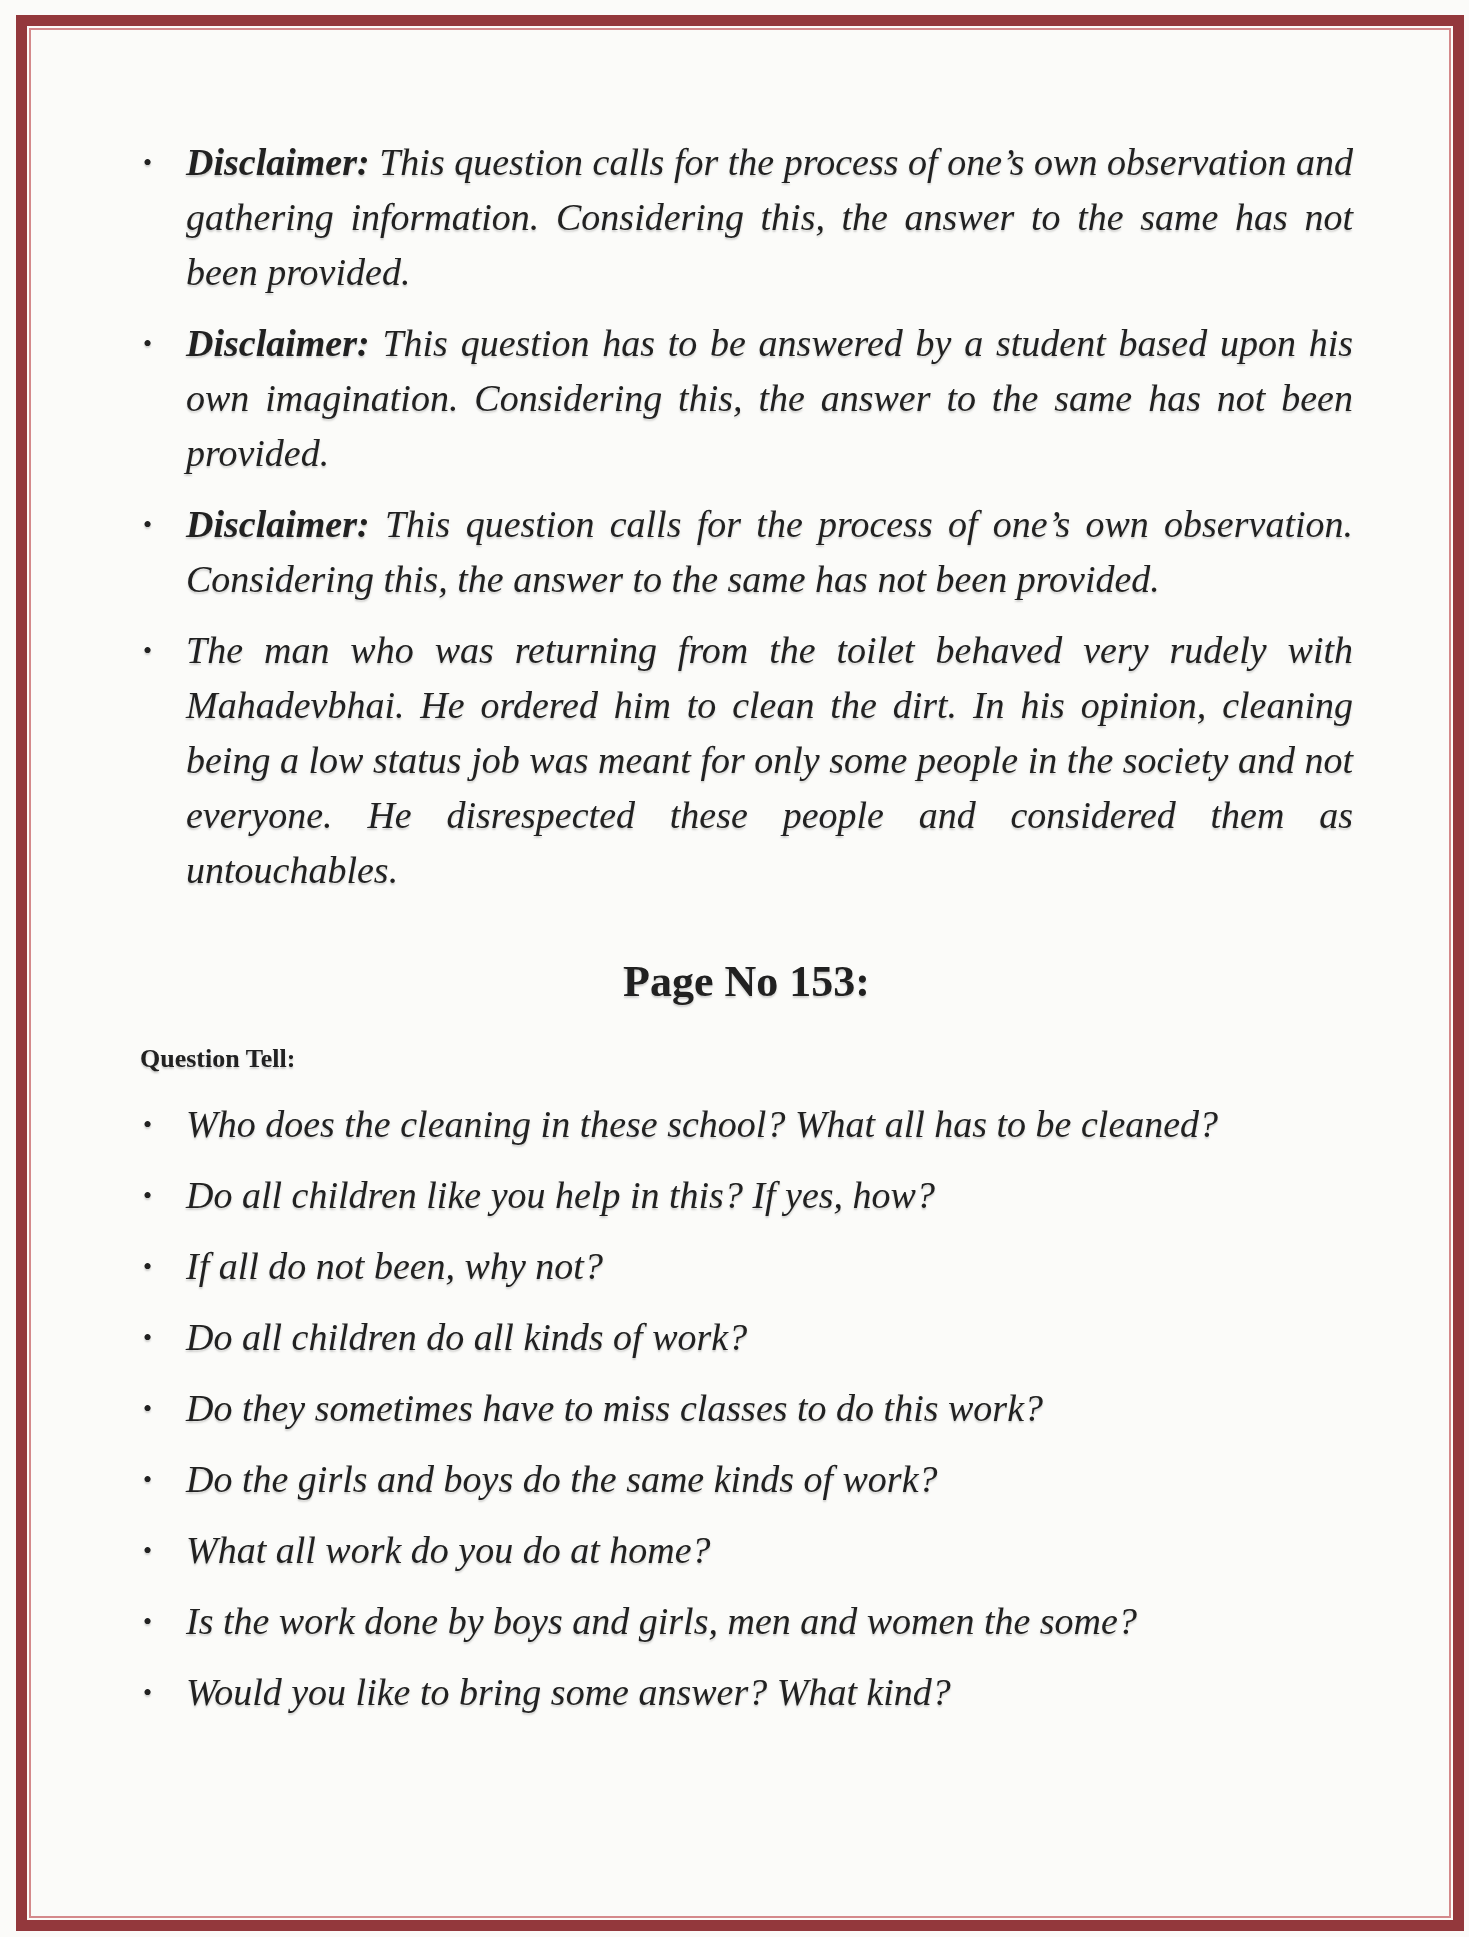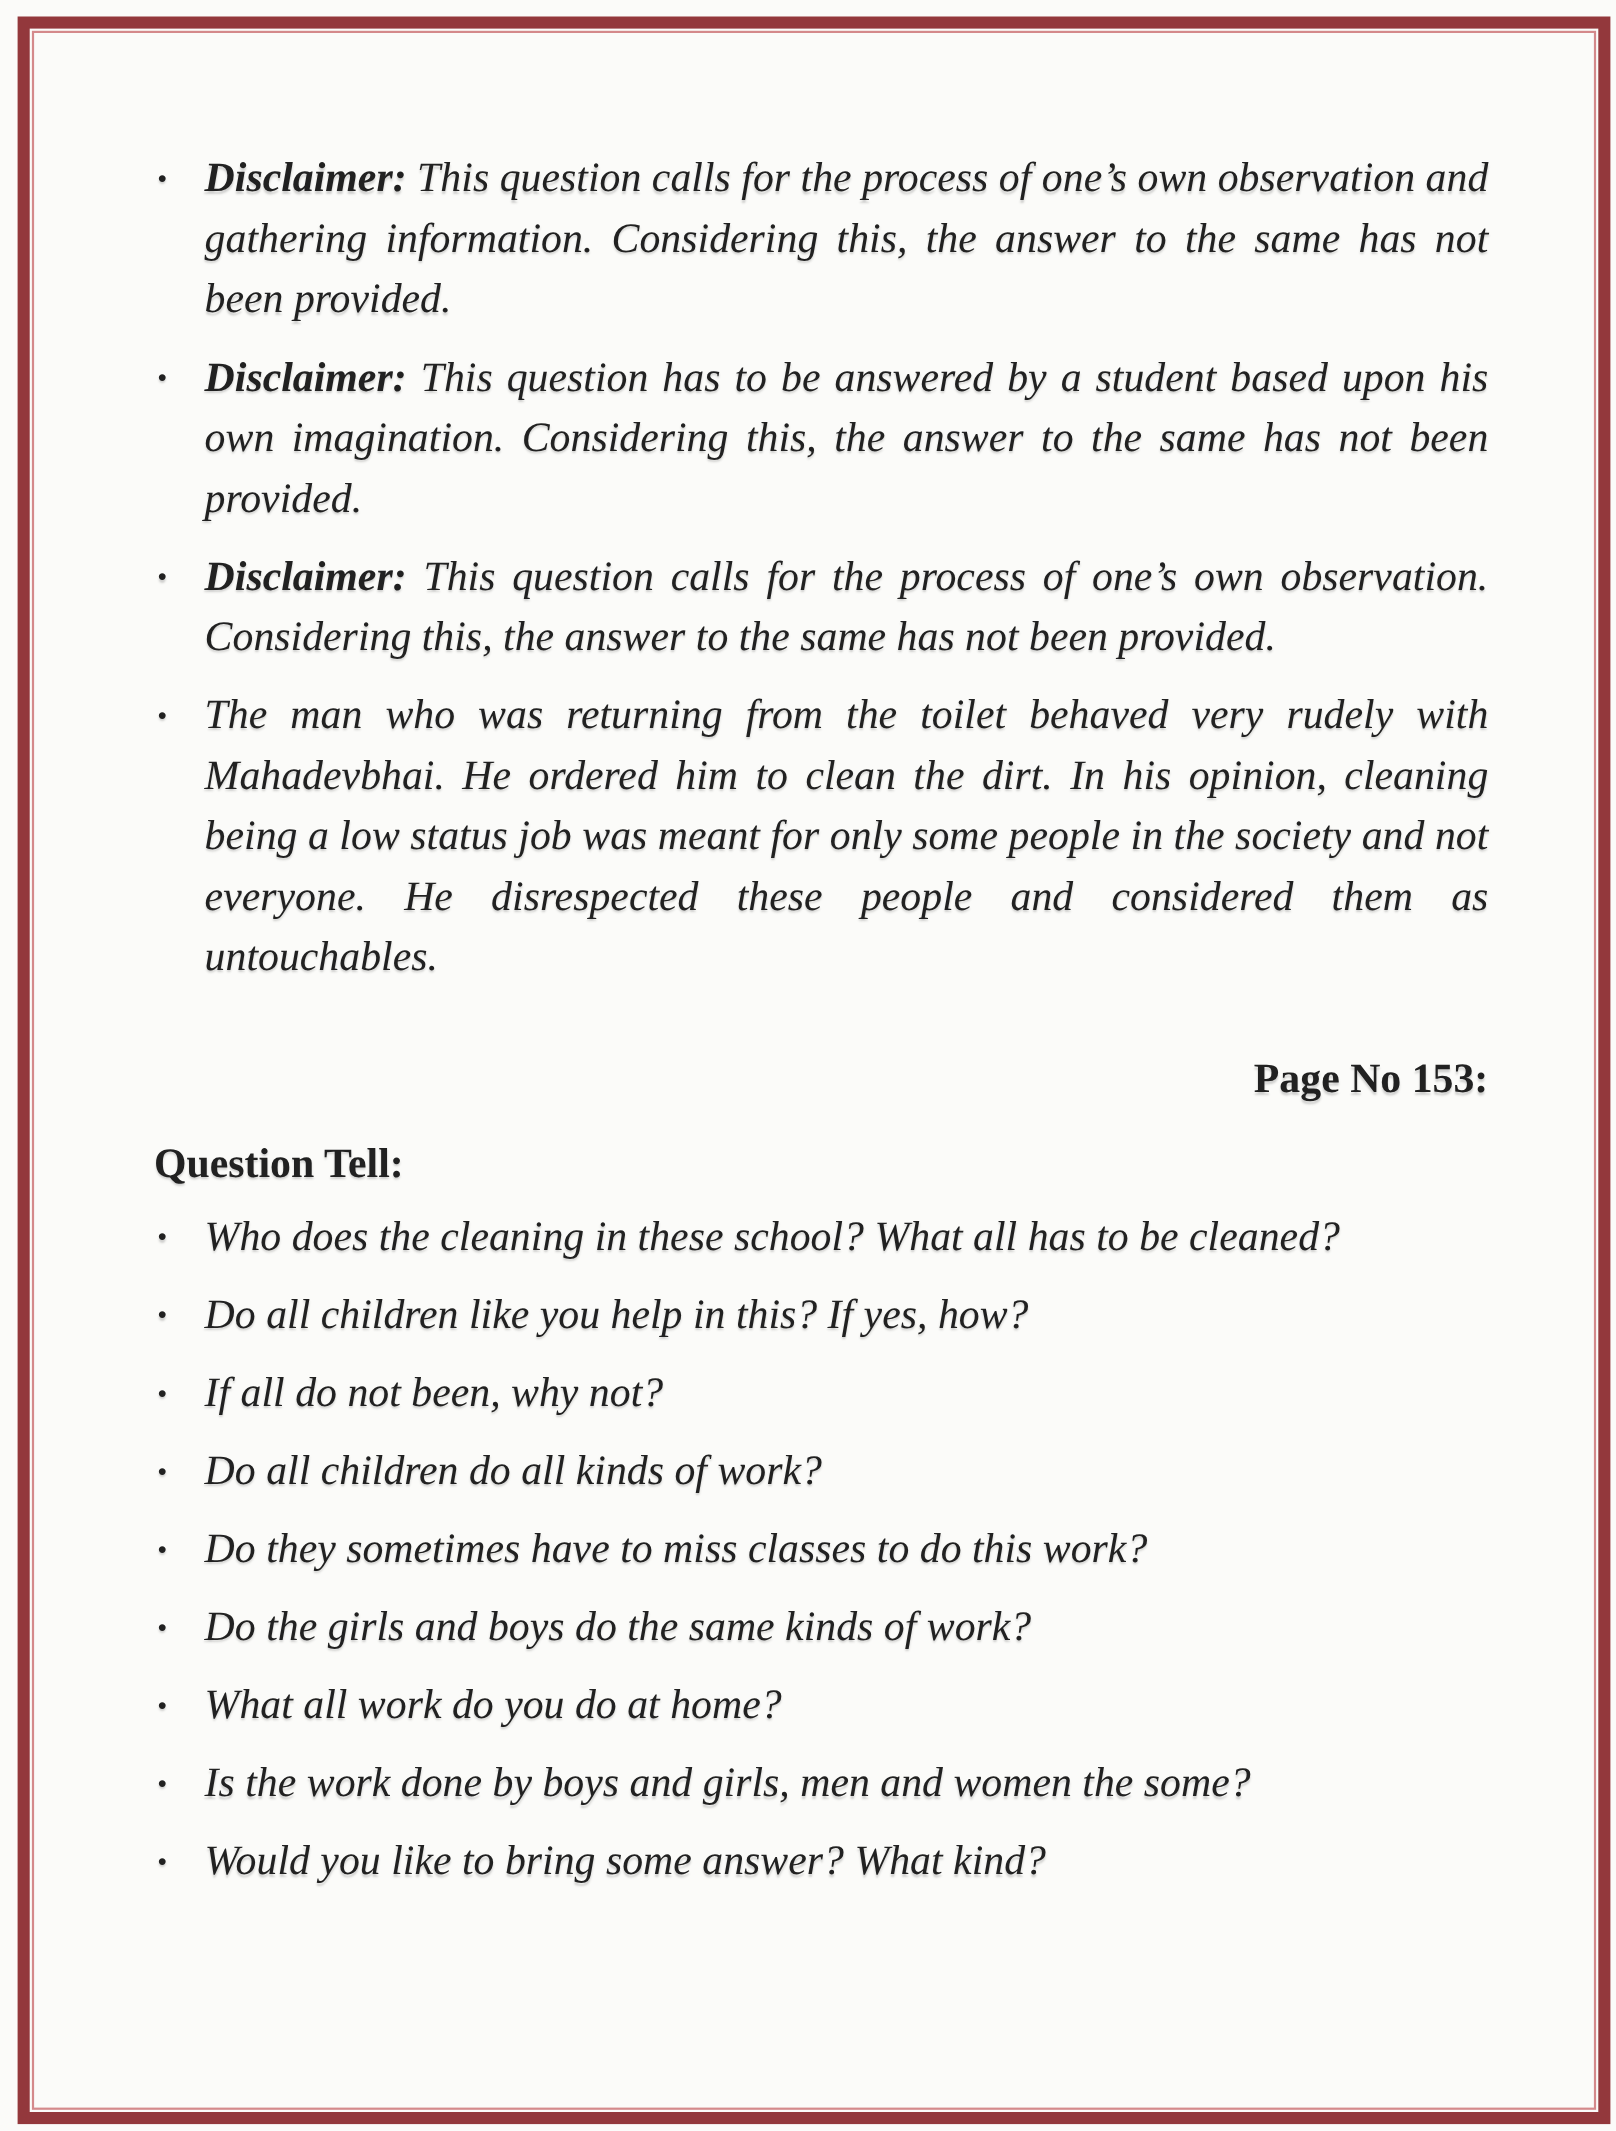--- a/index.html
+++ b/index.html
@@ -56,29 +56,29 @@
     margin:0;
     text-align:justify;
     font-style:italic;
   }
   .disclaimer-item{margin-bottom:16px;}
   .disclaimer-item .para{font-style:italic;}
   .disclaimer-label{font-weight:bold;margin-top:24px;}
   .answer-item{margin-bottom:0;}
   .page-heading{
     margin:56px 0 0 0;
-    text-align:right;
+    text-align:center;
     font-weight:bold;
-    font-size:38px;
+    font-size:44px;
     line-height:55px;
   }
   .section-heading{
     margin:22px 0 0 0;
     font-weight:bold;
-    font-size:38px;
+    font-size:26px;
     line-height:55px;
     text-align:left;
   }
   .question-list{margin-top:11px;}
   .question-item{margin-bottom:16px;}
   .question-item .para{text-align:left;}
 </style>
 </head>
 <body>
 

